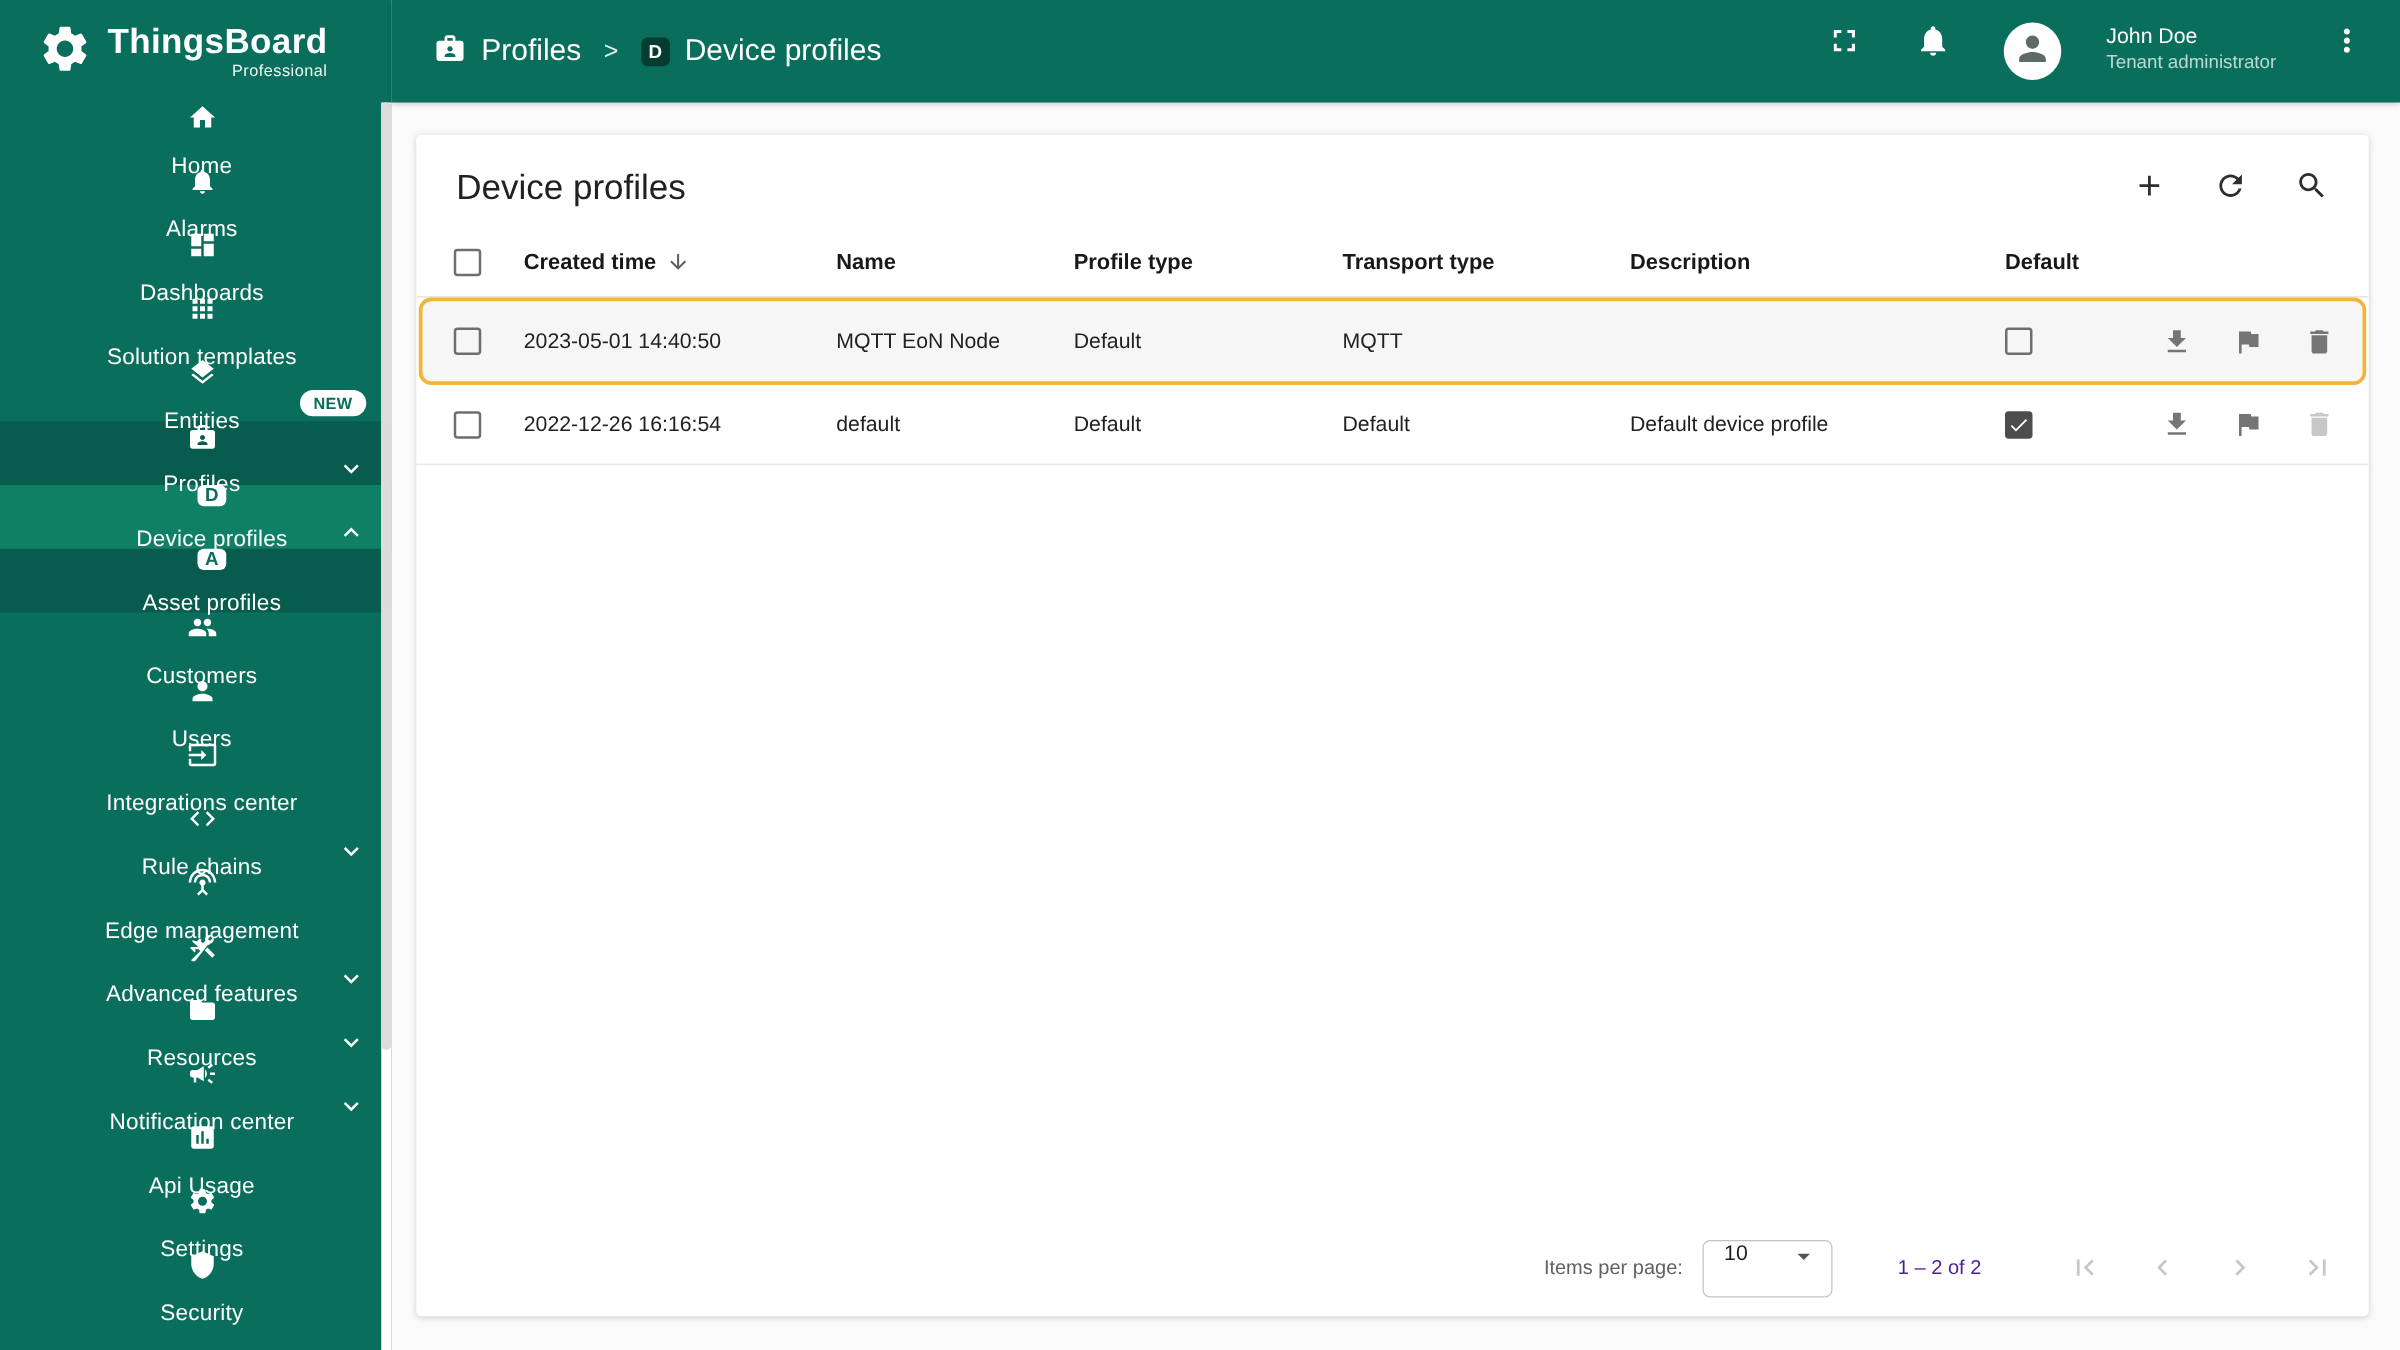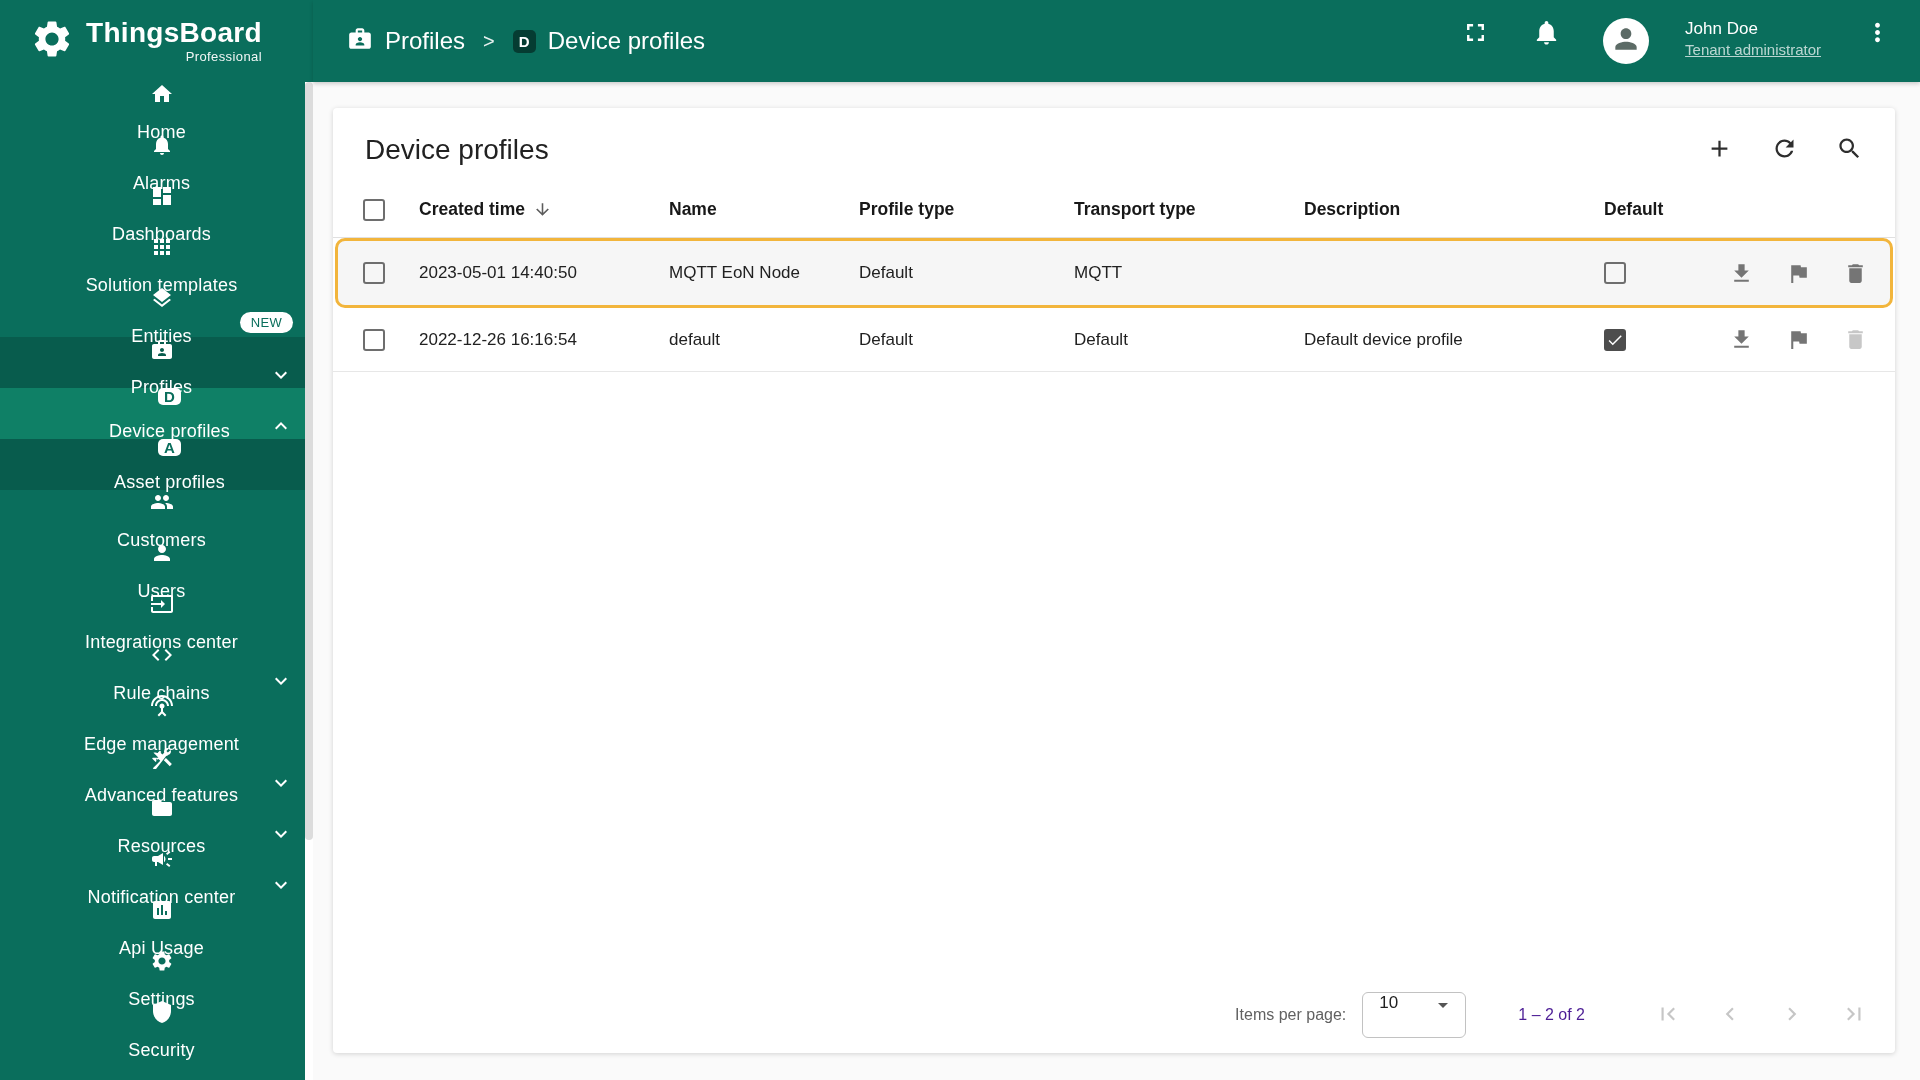--- a/index.html
+++ b/index.html
@@ -18,21 +18,21 @@
   .logo-text{display:flex;flex-direction:column;}
   .logo-title{font-size:28px;font-weight:600;letter-spacing:.3px;line-height:1.1;}
   .logo-sub{font-size:13px;text-align:right;opacity:.95;letter-spacing:.4px;}
   .nav{flex:1;overflow:hidden;}
   .nav-item{height:51px;display:flex;align-items:center;gap:16px;padding:0 20px 0 30px;font-size:18px;font-weight:500;letter-spacing:.2px;cursor:pointer;flex-direction:column;}
   .nav-item .icon{display:flex;align-items:center;justify-content:center;}
   .nav-item .icon svg{width:24px;height:24px;fill:#fff;}
   .nav-item.parent-open,.nav-item.sub{background:rgba(0,0,0,.16);}
   .nav-item.sub{padding-left:46px;}
   .nav-item.active{background:var(--teal-active);}
-  .badge{margin-left:auto;background:#fff;color:var(--teal);font-size:13px;font-weight:400;padding:3px 11px;border-radius:12px;letter-spacing:.3px;}
+  .badge{margin-left:auto;background:#fff;color:var(--teal);font-size:13px;font-weight:700;padding:3px 11px;border-radius:12px;letter-spacing:.3px;}
   .chev{margin-left:auto;}
   .chev svg{width:24px;height:24px;fill:#fff;}
   .letter-icon{width:23px;height:23px;border-radius:5px;background:#fff;color:var(--teal);font-weight:700;font-size:15px;display:flex;align-items:center;justify-content:center;}
   .letter-icon.dark{background:rgba(0,0,0,.45);color:#fff;}
   .sidebar-track{position:absolute;right:0;top:82px;bottom:0;width:8px;background:#fff;}
   .sidebar-thumb{position:absolute;top:0;right:0;width:8px;height:76%;background:#dcdcdc;border-radius:4px;}
 
   
   .main-col{flex:1;display:flex;flex-direction:column;min-width:0;}
   .topbar{height:82px;background:var(--teal);display:flex;align-items:center;padding:0 28px 0 34px;color:#fff;flex-shrink:0;box-shadow:0 2px 4px rgba(0,0,0,.18);position:relative;z-index:2;}
@@ -40,21 +40,21 @@
   .bc-item{display:flex;align-items:center;gap:12px;font-size:24px;font-weight:500;cursor:pointer;}
   .bc-item .icon svg{width:26px;height:26px;fill:#fff;}
   .bc-sep{margin:0 18px;font-size:20px;opacity:.9;}
   .topbar-right{margin-left:auto;display:flex;align-items:flex-start;gap:42px;}
   .icon-btn{display:inline-flex;align-items:center;justify-content:center;cursor:pointer;background:none;border:none;}
   .topbar-right .icon-btn svg{width:29px;height:29px;fill:#fff;}
   .avatar{width:46px;height:46px;border-radius:50%;background:#fff;display:flex;align-items:center;justify-content:center;}
   .avatar svg{width:32px;height:32px;fill:#5c6b66;}
   .user-info{line-height:1.3;margin-left:-6px;}
   .user-name{font-size:17px;}
-  .user-role{font-size:15px;color:rgba(255,255,255,.72);text-decoration:underline;}
+  .user-role{font-size:15px;color:rgba(255,255,255,.72);}
 
   
   .content{flex:1;background:#fafafa;padding:26px 25px 27px 20px;min-height:0;}
   .card{background:#fff;height:100%;border-radius:4px;box-shadow:0 1px 5px rgba(0,0,0,.16);display:flex;flex-direction:column;overflow:hidden;}
   .card-header{display:flex;align-items:center;padding:26px 32px 16px 32px;flex-shrink:0;}
   .card-title{font-size:28px;font-weight:500;color:#212121;}
   .card-actions{margin-left:auto;display:flex;gap:38px;}
   .card-actions .icon-btn svg{width:27px;height:27px;fill:#2e2e2e;}
 
   

